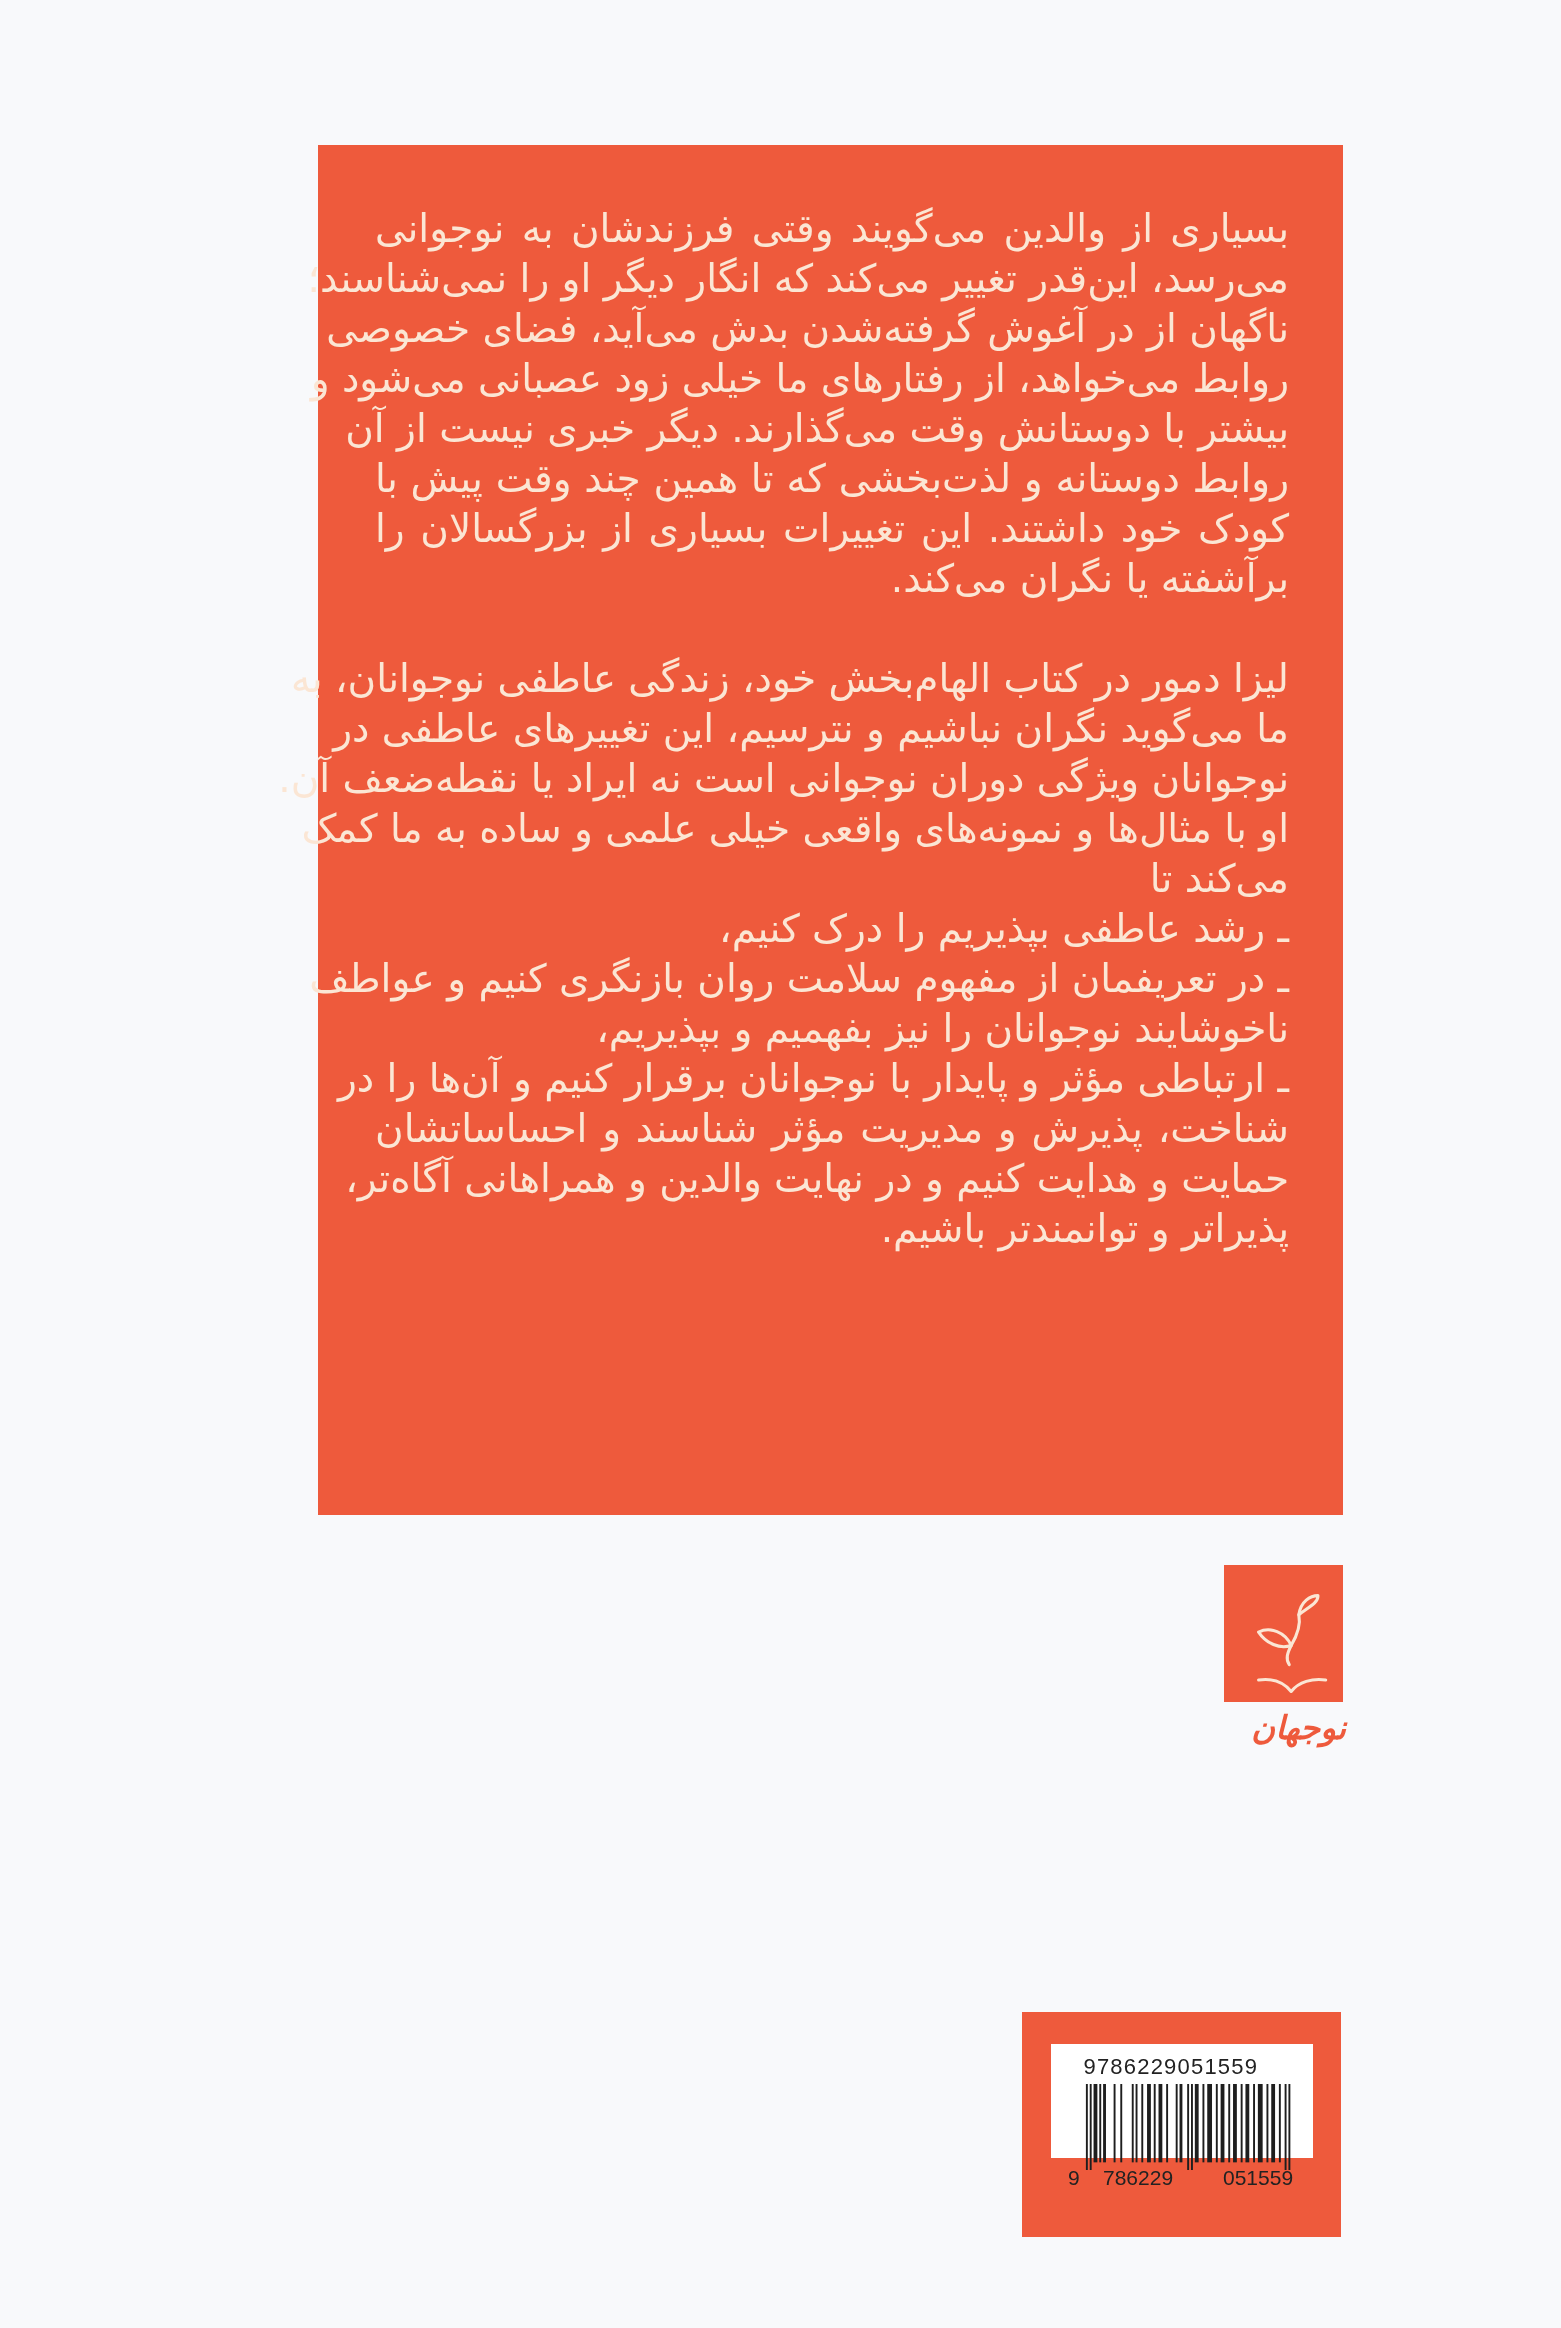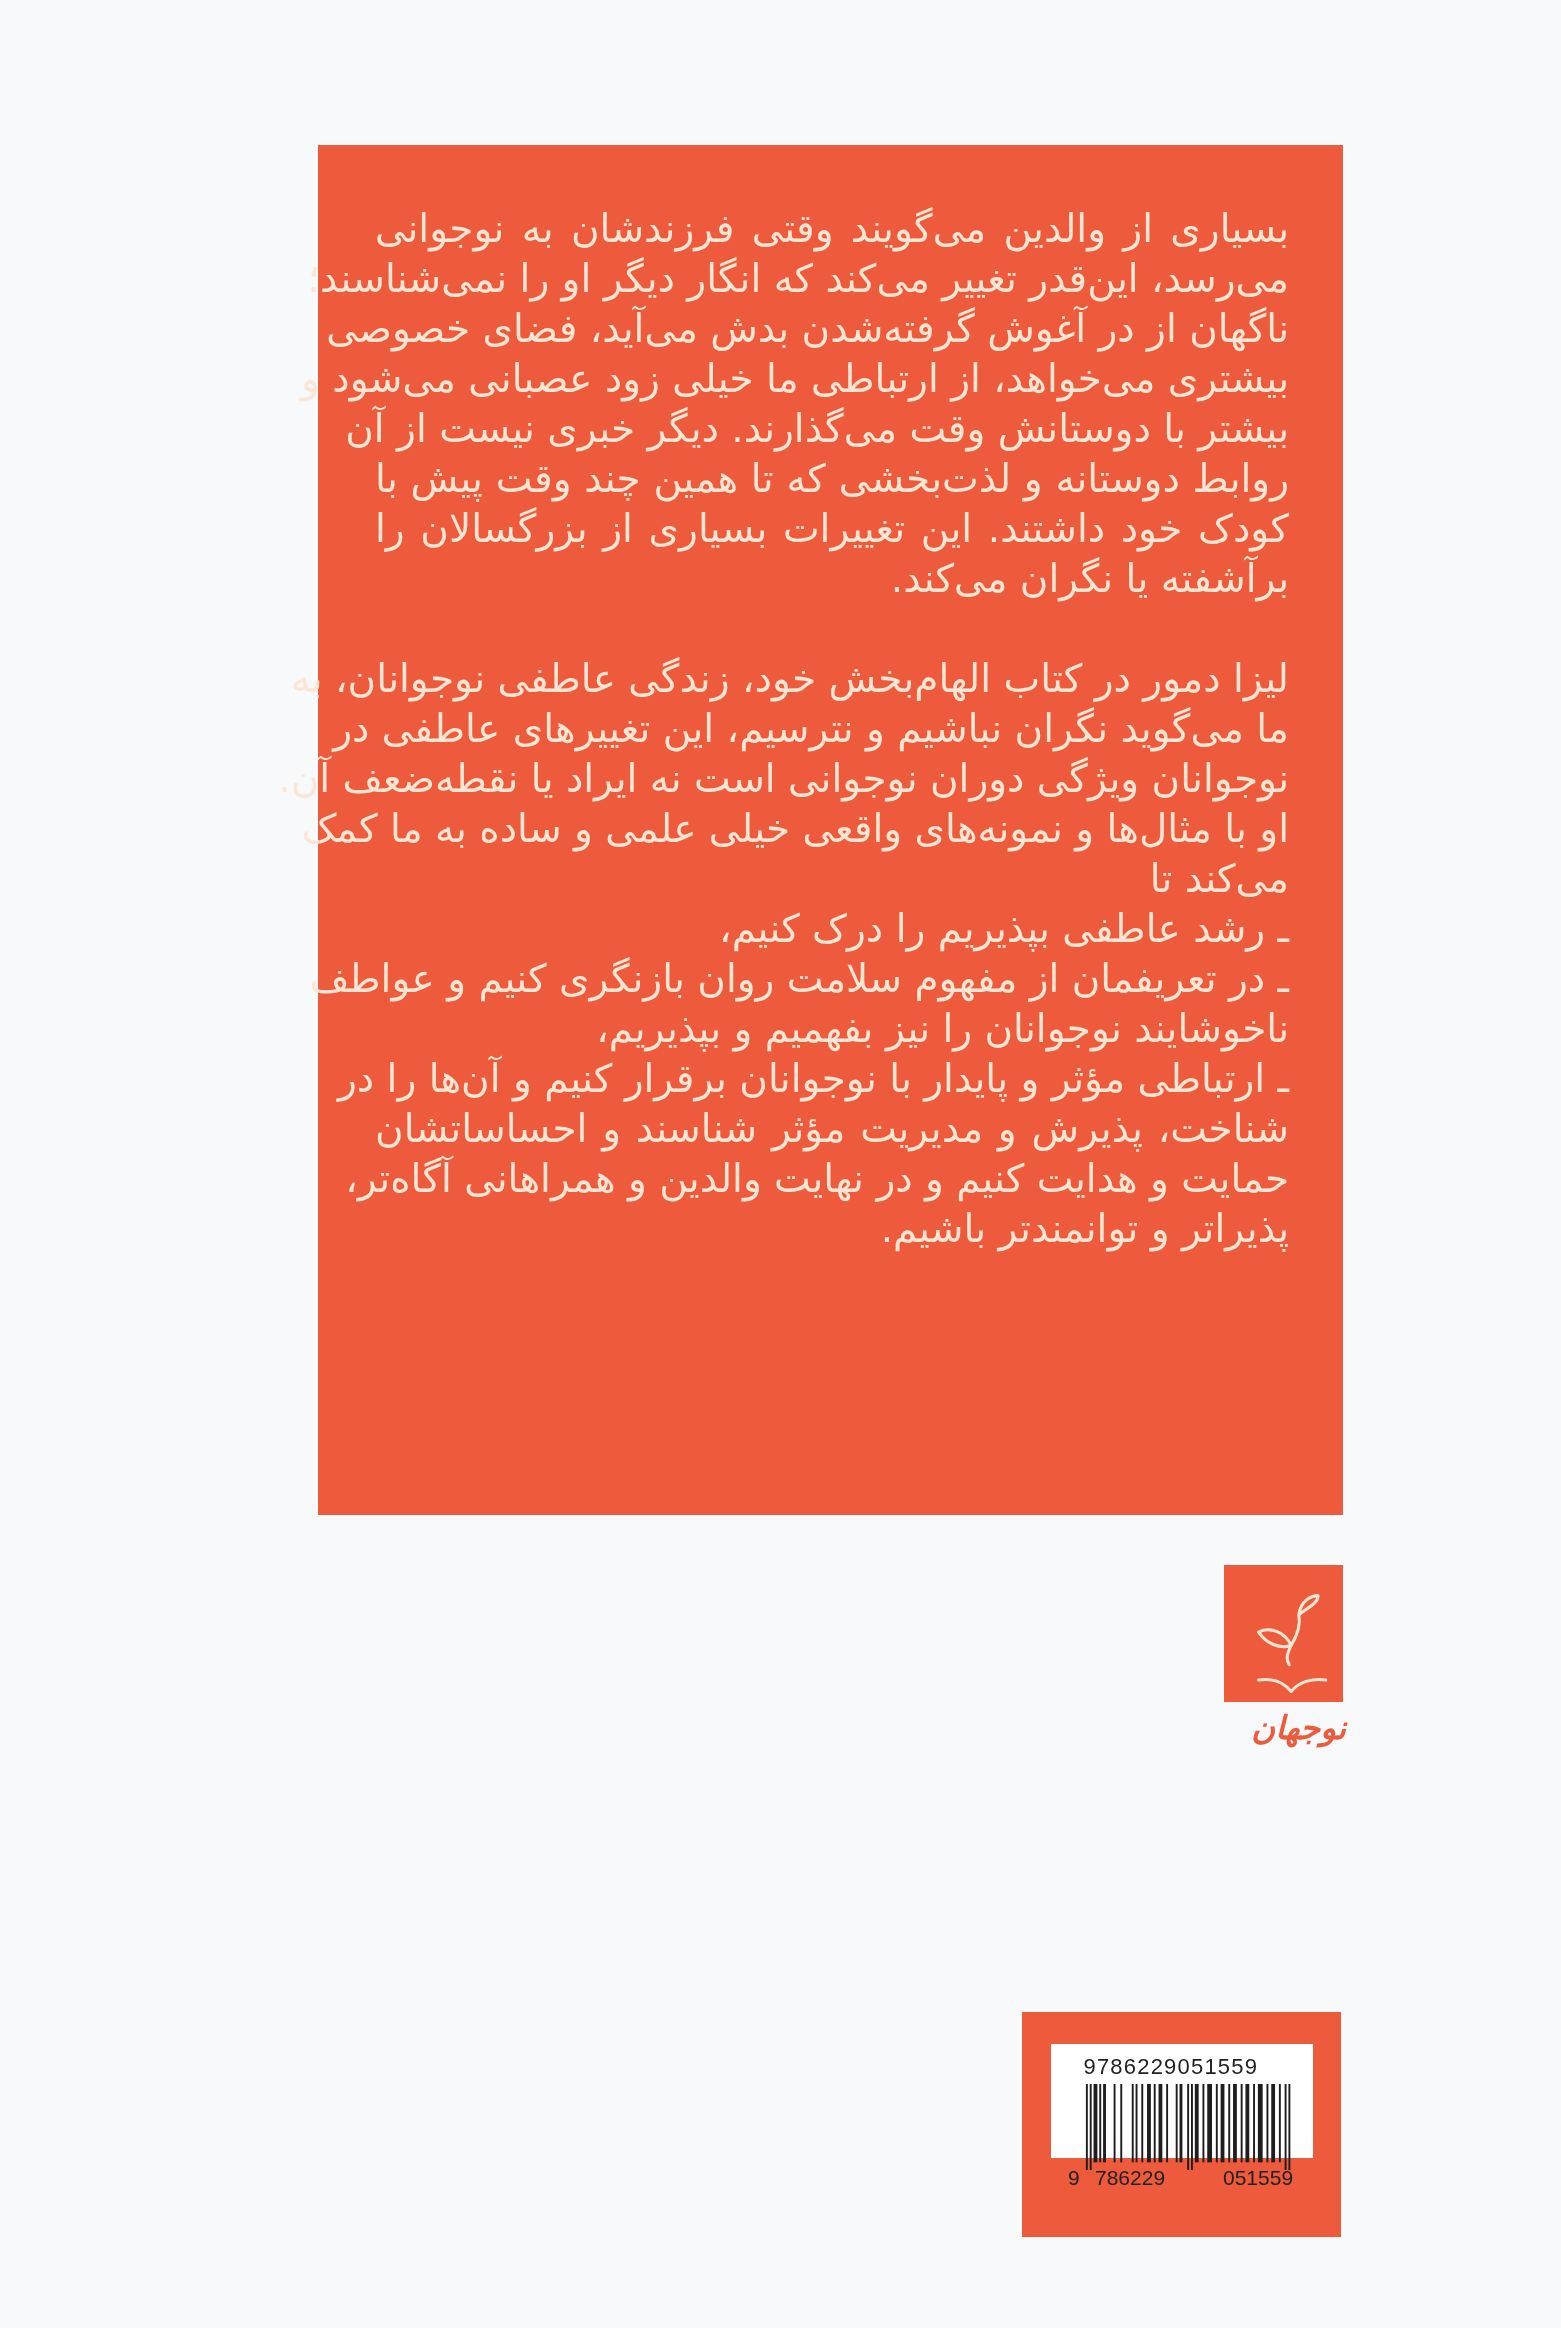--- a/index.html
+++ b/index.html
@@ -121,21 +121,21 @@
 </style>
 </head>
 <body>
 
 <div class="panel">
   <div class="blurb">
     <p class="para">
       <span class="line">بسیاری از والدین می‌گویند وقتی فرزندشان به نوجوانی</span>
       <span class="line">می‌رسد، این‌قدر تغییر می‌کند که انگار دیگر او را نمی‌شناسند؛</span>
       <span class="line">ناگهان از در آغوش گرفته‌شدن بدش می‌آید، فضای خصوصی</span>
-      <span class="line">بیشتری می‌خواهد، از ارتباطی ما خیلی زود عصبانی می‌شود و</span>
+      <span class="line">روابط می‌خواهد، از رفتارهای ما خیلی زود عصبانی می‌شود و</span>
       <span class="line">بیشتر با دوستانش وقت می‌گذارند. دیگر خبری نیست از آن</span>
       <span class="line">روابط دوستانه و لذت‌بخشی که تا همین چند وقت پیش با</span>
       <span class="line">کودک خود داشتند. این تغییرات بسیاری از بزرگسالان را</span>
       <span class="line last">برآشفته یا نگران می‌کند.</span>
     </p>
     <p class="para">
       <span class="line">لیزا دمور در کتاب الهام‌بخش خود، زندگی عاطفی نوجوانان، به</span>
       <span class="line">ما می‌گوید نگران نباشیم و نترسیم، این تغییرهای عاطفی در</span>
       <span class="line">نوجوانان ویژگی دوران نوجوانی است نه ایراد یا نقطه‌ضعف آن.</span>
       <span class="line">او با مثال‌ها و نمونه‌های واقعی خیلی علمی و ساده به ما کمک</span>
@@ -207,17 +207,17 @@
         <rect x="182" y="0" width="5" height="82"></rect>
         <rect x="191" y="0" width="2" height="82"></rect>
         <rect x="196" y="0" width="4" height="82"></rect>
         <rect x="204" y="0" width="2" height="82"></rect>
 
         <rect x="210" y="0" width="2" height="90"></rect>
         <rect x="214" y="0" width="2" height="90"></rect>
       </g>
     </svg>
     <div class="isbn-bottom" style="left:17px;">9</div>
-    <div class="isbn-bottom" style="left:44px;">786229</div>
+    <div class="isbn-bottom" style="left:52px;">786229</div>
     <div class="isbn-bottom" style="left:145px;margin-left:27px;">051559</div>
   </div>
 </div>
 
 
 </body></html>

